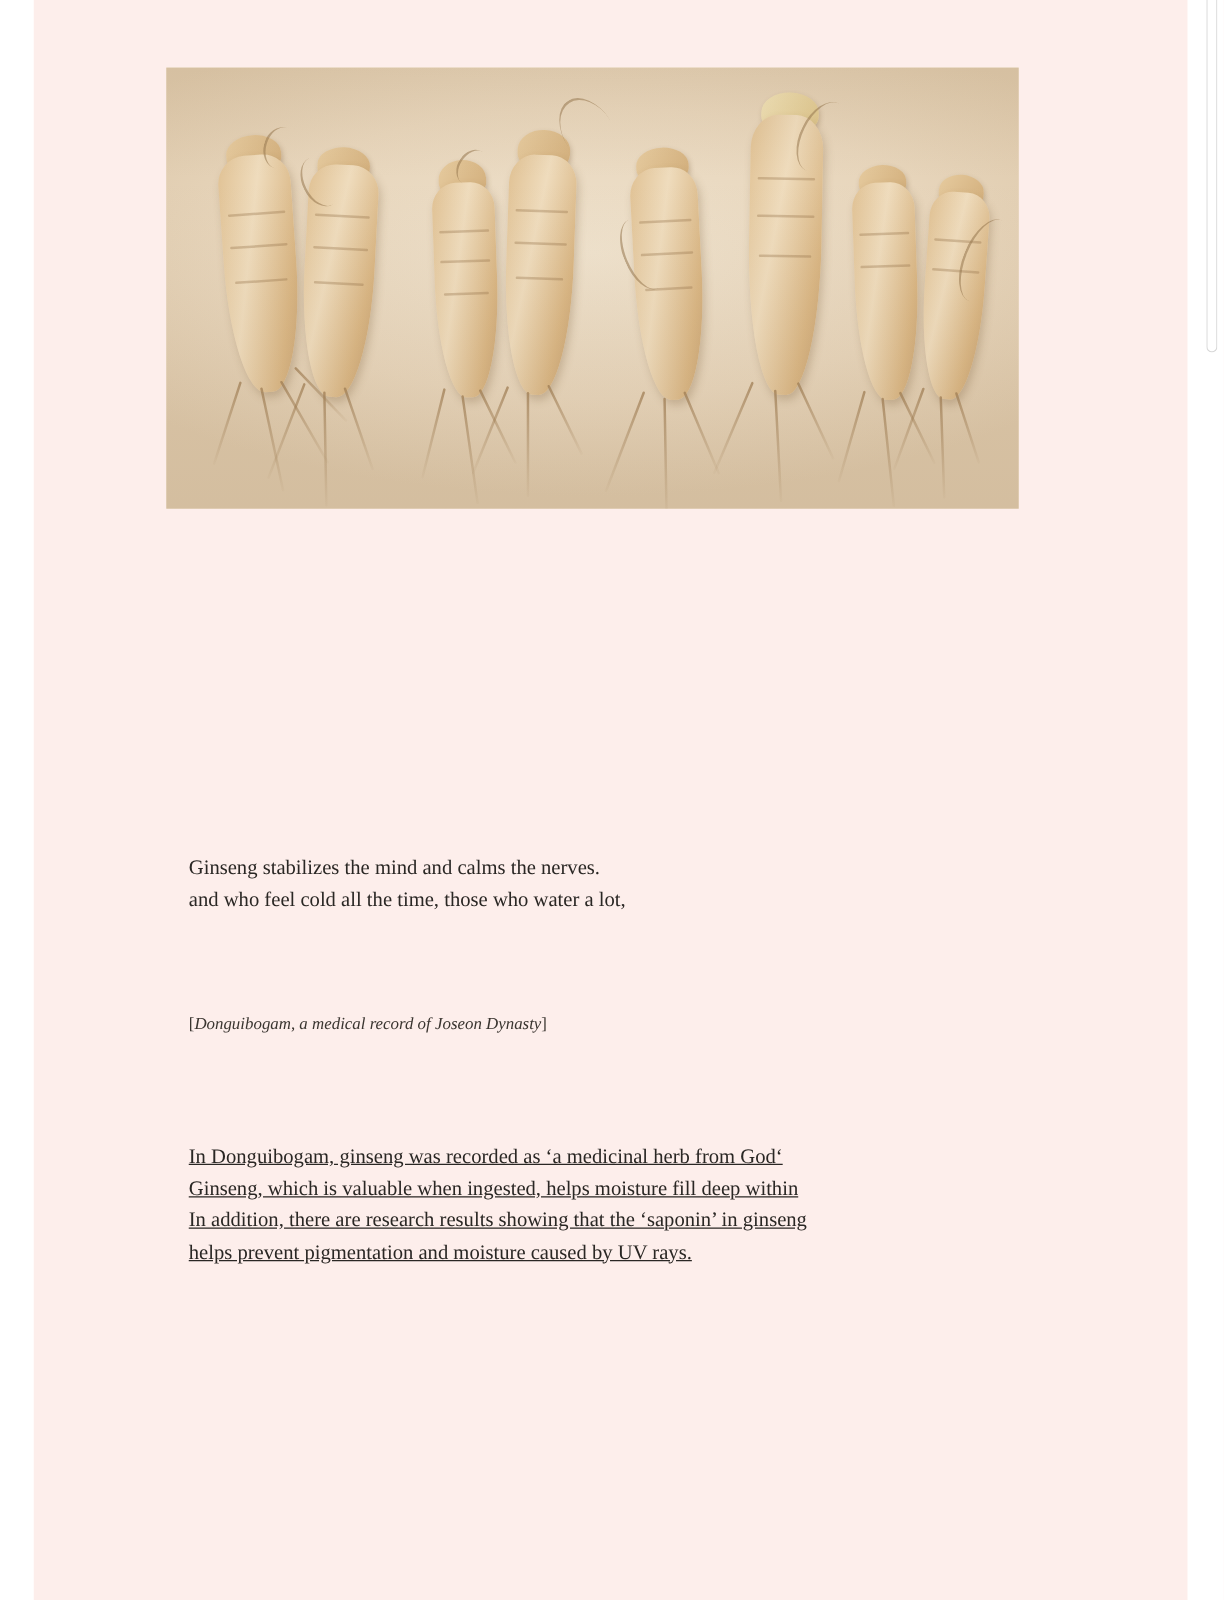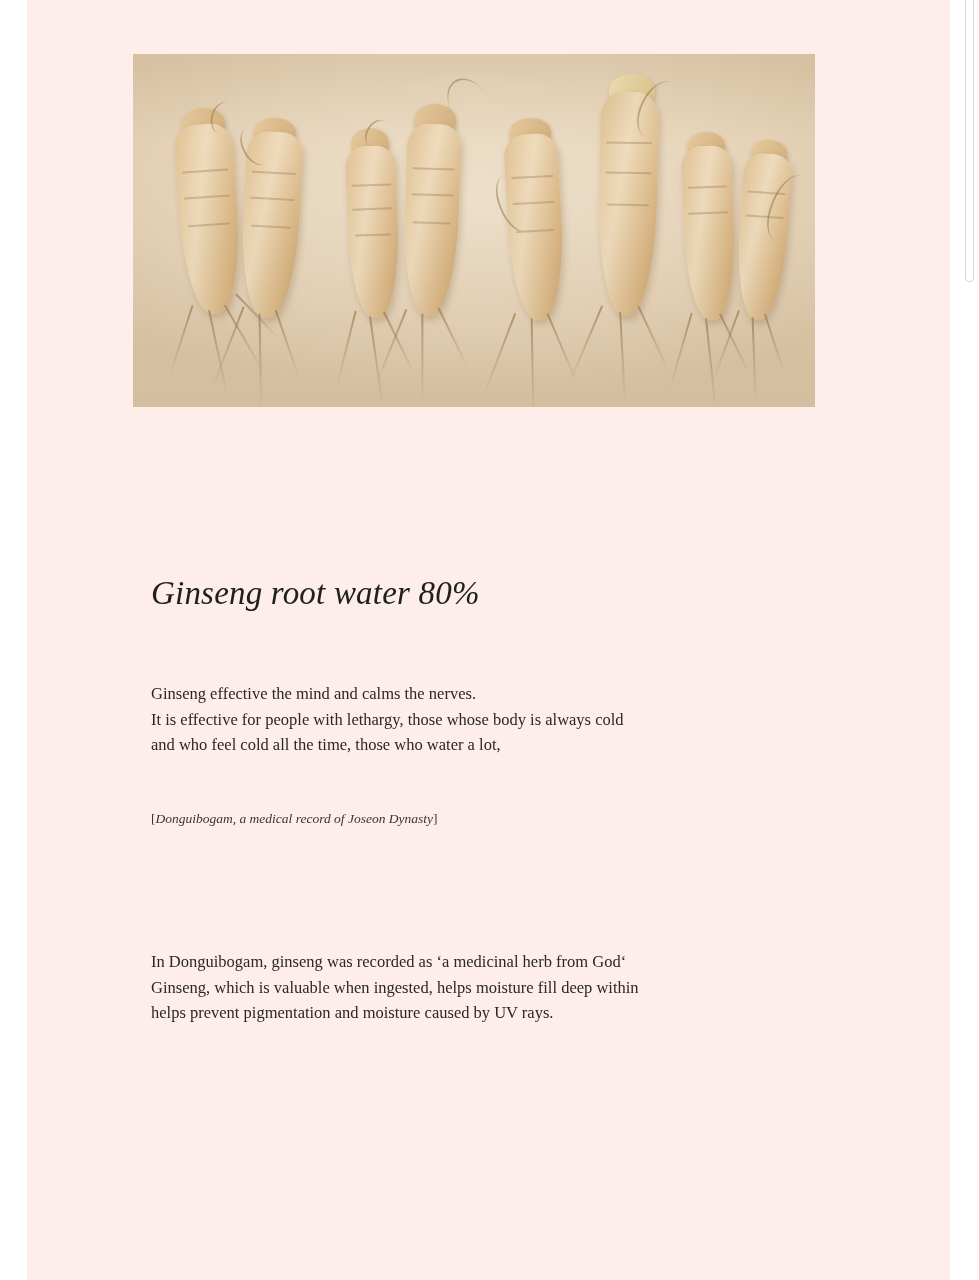--- a/index.html
+++ b/index.html
@@ -145,21 +145,21 @@
   .para-1 { top: 681px; }
   .cite {
     position: absolute;
     left: 151px;
     top: 811px;
     font-family: "Liberation Serif", serif;
     font-size: 13.5px;
     color: #3a3530;
   }
   .cite i { }
-  .para-2 { top: 949px; }
+  .para-2 { top: 912px; text-decoration: underline; }
   .para span.line { display: block; }
 </style>
 </head>
 <body>
 
 <div id="page">
 
   <div class="edge-left"></div>
   <div class="edge-right"></div>
 
@@ -260,31 +260,30 @@
       <div class="ring" style="left:5px; top:62px; width:38px;"></div>
       <div class="fiber" style="left:4px; top:158px; height:70px; transform:rotate(16deg);"></div>
       <div class="fiber" style="left:18px; top:164px; height:82px; transform:rotate(-6deg);"></div>
       <div class="fiber" style="left:30px; top:160px; height:60px; transform:rotate(-22deg);"></div>
       <div class="tendril" style="left:40px; top:20px; width:34px; height:70px; transform:rotate(18deg);"></div>
     </div>
 
     <div class="hero-vignette"></div>
   </div>
 
-  <div class="title">Ginseng root water 80%</div>
 
   <div class="para para-1">
-    <span class="line">Ginseng effective the mind and calms the nerves.</span>
-    <span class="line">It is effective for people with lethargy, those whose body is always cold</span>
+    <span class="line">Ginseng stabilizes the mind and calms the nerves.</span>
     <span class="line">and who feel cold all the time, those who water a lot,</span>
   </div>
 
   <div class="cite">
     <span>[</span><i>Donguibogam, a medical record of Joseon Dynasty</i><span>]</span>
   </div>
 
   <div class="para para-2">
     <span class="line">In Donguibogam, ginseng was recorded as ‘a medicinal herb from God‘</span>
     <span class="line">Ginseng, which is valuable when ingested, helps moisture fill deep within</span>
+    <span class="line">In addition, there are research results showing that the ‘saponin’ in ginseng</span>
     <span class="line">helps prevent pigmentation and moisture caused by UV rays.</span>
   </div>
 
 </div>
 
 </body></html>

